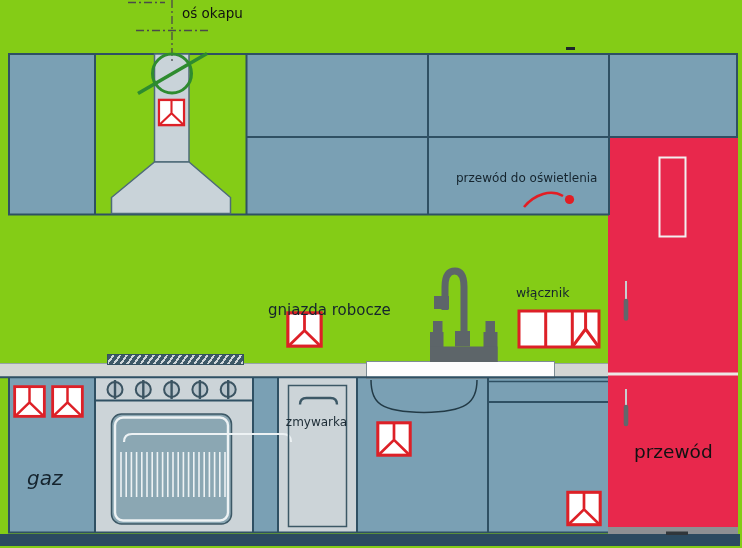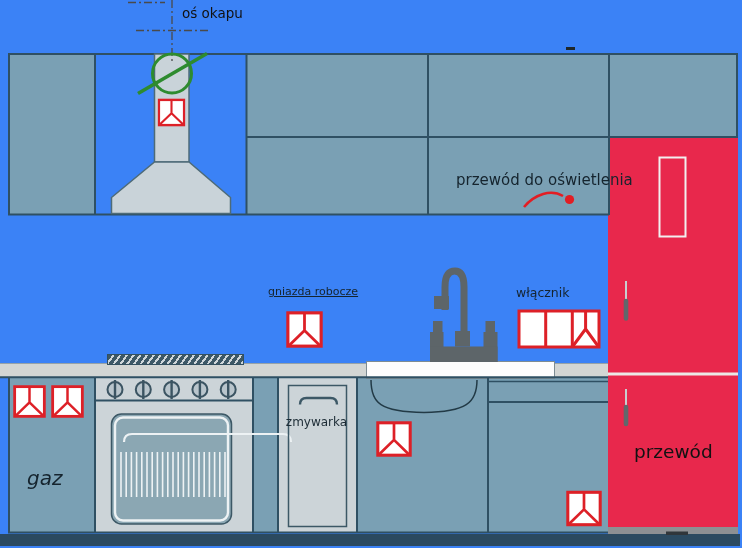--- a/index.html
+++ b/index.html
@@ -1,18 +1,18 @@
 <!DOCTYPE html>
 <html><head>
 <meta charset="utf-8">
 <style>
   html,body{margin:0;padding:0;background:#ffffff;}
   #stage{
     position:relative;width:742px;height:548px;overflow:hidden;
-    background:#3b82f6;
+    background:#84cc16;
     font-family:"DejaVu Sans",sans-serif;
     --cab:#7aa0b4; --line:#2f5063; --appl:#ccd4d8;
     --red:#e8284c; --symred:#dd2027; --floor:#2b4a60;
   }
   .abs{position:absolute;}
   .cab{background:var(--cab);}
   .appl{background:var(--appl);}
   .lbl{position:absolute;color:#15242e;white-space:nowrap;z-index:9;}
   #svgart{position:absolute;left:0;top:0;z-index:6;pointer-events:none;}
   .blocks{z-index:1;}
@@ -162,20 +162,20 @@
     <use href="#sock" x="566" y="490" width="36" height="37"></use>
 
     <g stroke="#dd2027" stroke-width="3" fill="none">
       <rect x="519" y="311" width="80" height="36" fill="#ffffff"></rect>
       <path d="M545.7,311 V347 M572.3,311 V347"></path>
       <path d="M585.6,311 V329 M585.6,329 L573,346 M585.6,329 L598,346"></path>
     </g>
   </svg>
 
   <div class="lbl" style="left:182px;top:5px;font-size:13.5px;color:#111;">oś okapu</div>
-  <div class="lbl" style="left:456px;top:171px;font-size:15px;">przewód do oświetlenia</div>
-  <div class="lbl" style="left:268px;top:285px;font-size:11px;text-decoration:underline;">gniazda robocze</div>
+  <div class="lbl" style="left:456px;top:171px;font-size:12px;">przewód do oświetlenia</div>
+  <div class="lbl" style="left:268px;top:301px;font-size:15px;">gniazda robocze</div>
   <div class="lbl" style="left:516px;top:285px;font-size:12.5px;">włącznik</div>
   <div class="lbl" style="left:278px;top:415px;width:77px;text-align:center;font-size:12px;color:#1c2b35;">zmywarka</div>
   <div class="lbl" style="left:27px;top:466px;font-size:20px;font-style:italic;">gaz</div>
   <div class="lbl" style="left:634px;top:441px;font-size:18.5px;color:#121212;">przewód</div>
 
 </div>
 
 </body></html>

